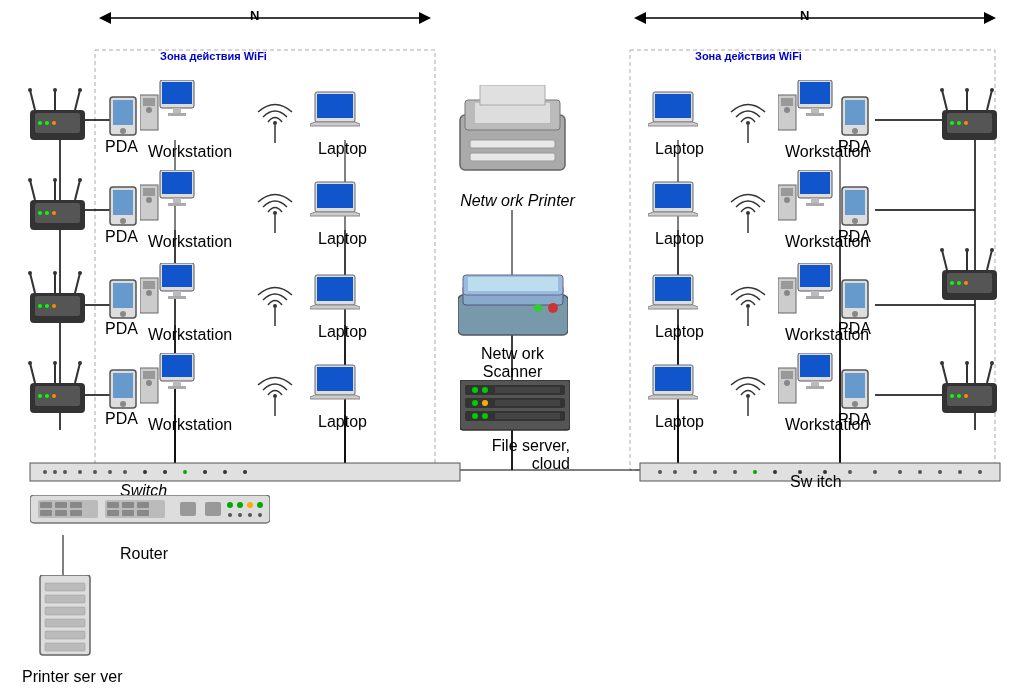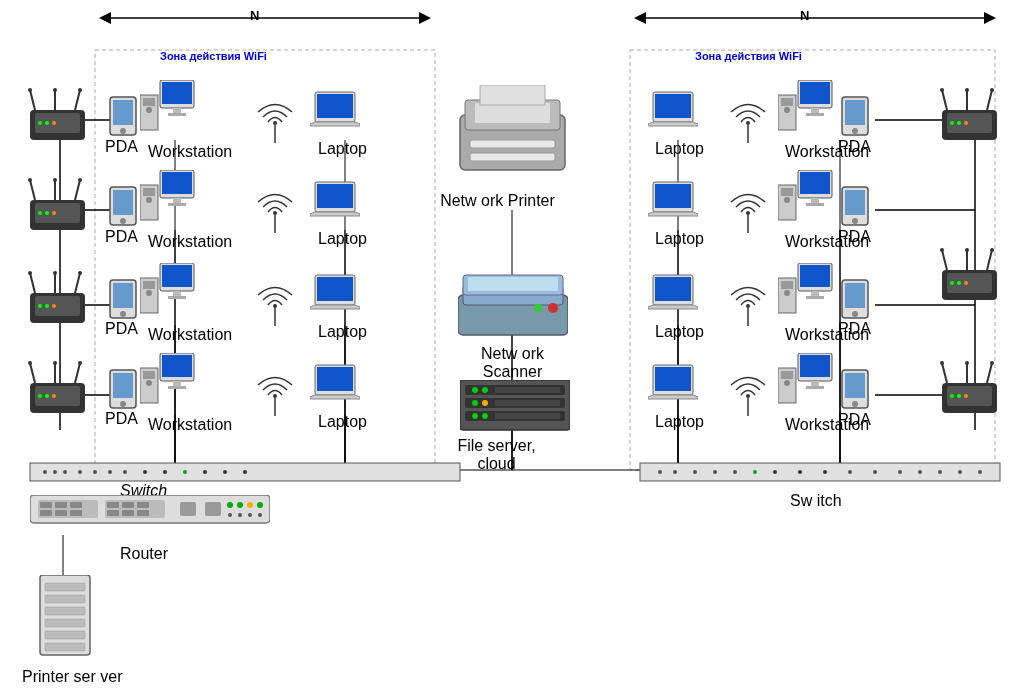--- a/index.html
+++ b/index.html
@@ -360,21 +360,21 @@
   <svg class="icon" style="left:455px;top:85px;" width="115" height="100" xmlns="http://www.w3.org/2000/svg">
 
     <rect x="5" y="30" width="105" height="55" rx="5" fill="#aaa" stroke="#666" stroke-width="1.5"></rect>
     <rect x="10" y="15" width="95" height="30" rx="3" fill="#bbb" stroke="#777" stroke-width="1"></rect>
     <rect x="20" y="18" width="75" height="20" fill="#ddd"></rect>
 
     <rect x="15" y="55" width="85" height="8" rx="2" fill="#e8e8e8" stroke="#999" stroke-width="1"></rect>
     <rect x="15" y="68" width="85" height="8" rx="2" fill="#e8e8e8" stroke="#999" stroke-width="1"></rect>
     <rect x="25" y="0" width="65" height="20" fill="#e0e0e0" stroke="#aaa" stroke-width="1"></rect>
   </svg>
-  <div class="label" style="left:440px;top:192px;width:115px;">Netw ork Printer</div>
+  <div class="label" style="left:460px;top:192px;width:115px;font-style:italic;">Netw ork Printer</div>
 
   <svg class="icon" style="left:458px;top:270px;" width="110" height="70" xmlns="http://www.w3.org/2000/svg">
 
     <rect x="0" y="25" width="110" height="40" rx="5" fill="#7799aa" stroke="#556" stroke-width="1.5"></rect>
     <rect x="5" y="15" width="100" height="20" rx="3" fill="#88aacc" stroke="#557" stroke-width="1"></rect>
     <rect x="5" y="5" width="100" height="20" rx="3" fill="#99bbdd" stroke="#668" stroke-width="1"></rect>
     <rect x="10" y="7" width="90" height="14" fill="#bbddee"></rect>
     <circle cx="95" cy="38" r="5" fill="#cc3333"></circle>
     <circle cx="80" cy="38" r="4" fill="#33cc33"></circle>
   </svg>
@@ -390,21 +390,21 @@
     <circle cx="25" cy="10" r="3" fill="#00cc00"></circle>
     <circle cx="15" cy="23" r="3" fill="#00cc00"></circle>
     <circle cx="25" cy="23" r="3" fill="#ffaa00"></circle>
     <circle cx="15" cy="36" r="3" fill="#00cc00"></circle>
     <circle cx="25" cy="36" r="3" fill="#00cc00"></circle>
 
     <rect x="35" y="7" width="65" height="6" fill="#444"></rect>
     <rect x="35" y="20" width="65" height="6" fill="#444"></rect>
     <rect x="35" y="33" width="65" height="6" fill="#444"></rect>
   </svg>
-  <div class="label" style="left:439px;top:437px;width:115px;">File server, cloud</div>
+  <div class="label" style="left:455px;top:437px;width:115px;text-align:right;">File server, cloud</div>
 
   <div class="label" style="left:120px;top:482px;font-style:italic;">Switch</div>
 
   <svg class="icon" style="left:30px;top:495px;" width="240" height="30" xmlns="http://www.w3.org/2000/svg">
     <rect x="0" y="0" width="240" height="28" rx="4" fill="#ddd" stroke="#777" stroke-width="1.5"></rect>
 
     <rect x="8" y="5" width="60" height="18" rx="2" fill="#bbb"></rect>
 
     <rect x="10" y="7" width="12" height="6" rx="1" fill="#888"></rect>
     <rect x="25" y="7" width="12" height="6" rx="1" fill="#888"></rect>
@@ -615,15 +615,15 @@
     <line x1="30" y1="25" x2="30" y2="5" stroke="#333" stroke-width="2"></line>
     <line x1="50" y1="25" x2="55" y2="5" stroke="#333" stroke-width="2"></line>
     <circle cx="5" cy="5" r="2" fill="#333"></circle>
     <circle cx="30" cy="5" r="2" fill="#333"></circle>
     <circle cx="55" cy="5" r="2" fill="#333"></circle>
     <circle cx="15" cy="38" r="2" fill="#00ff00"></circle>
     <circle cx="22" cy="38" r="2" fill="#00ff00"></circle>
     <circle cx="29" cy="38" r="2" fill="#ff8800"></circle>
   </svg>
 
-  <div class="label" style="left:790px;top:492px;">Sw itch</div>
+  <div class="label" style="left:790px;top:473px;">Sw itch</div>
 
 </div>
 
 </body></html>

